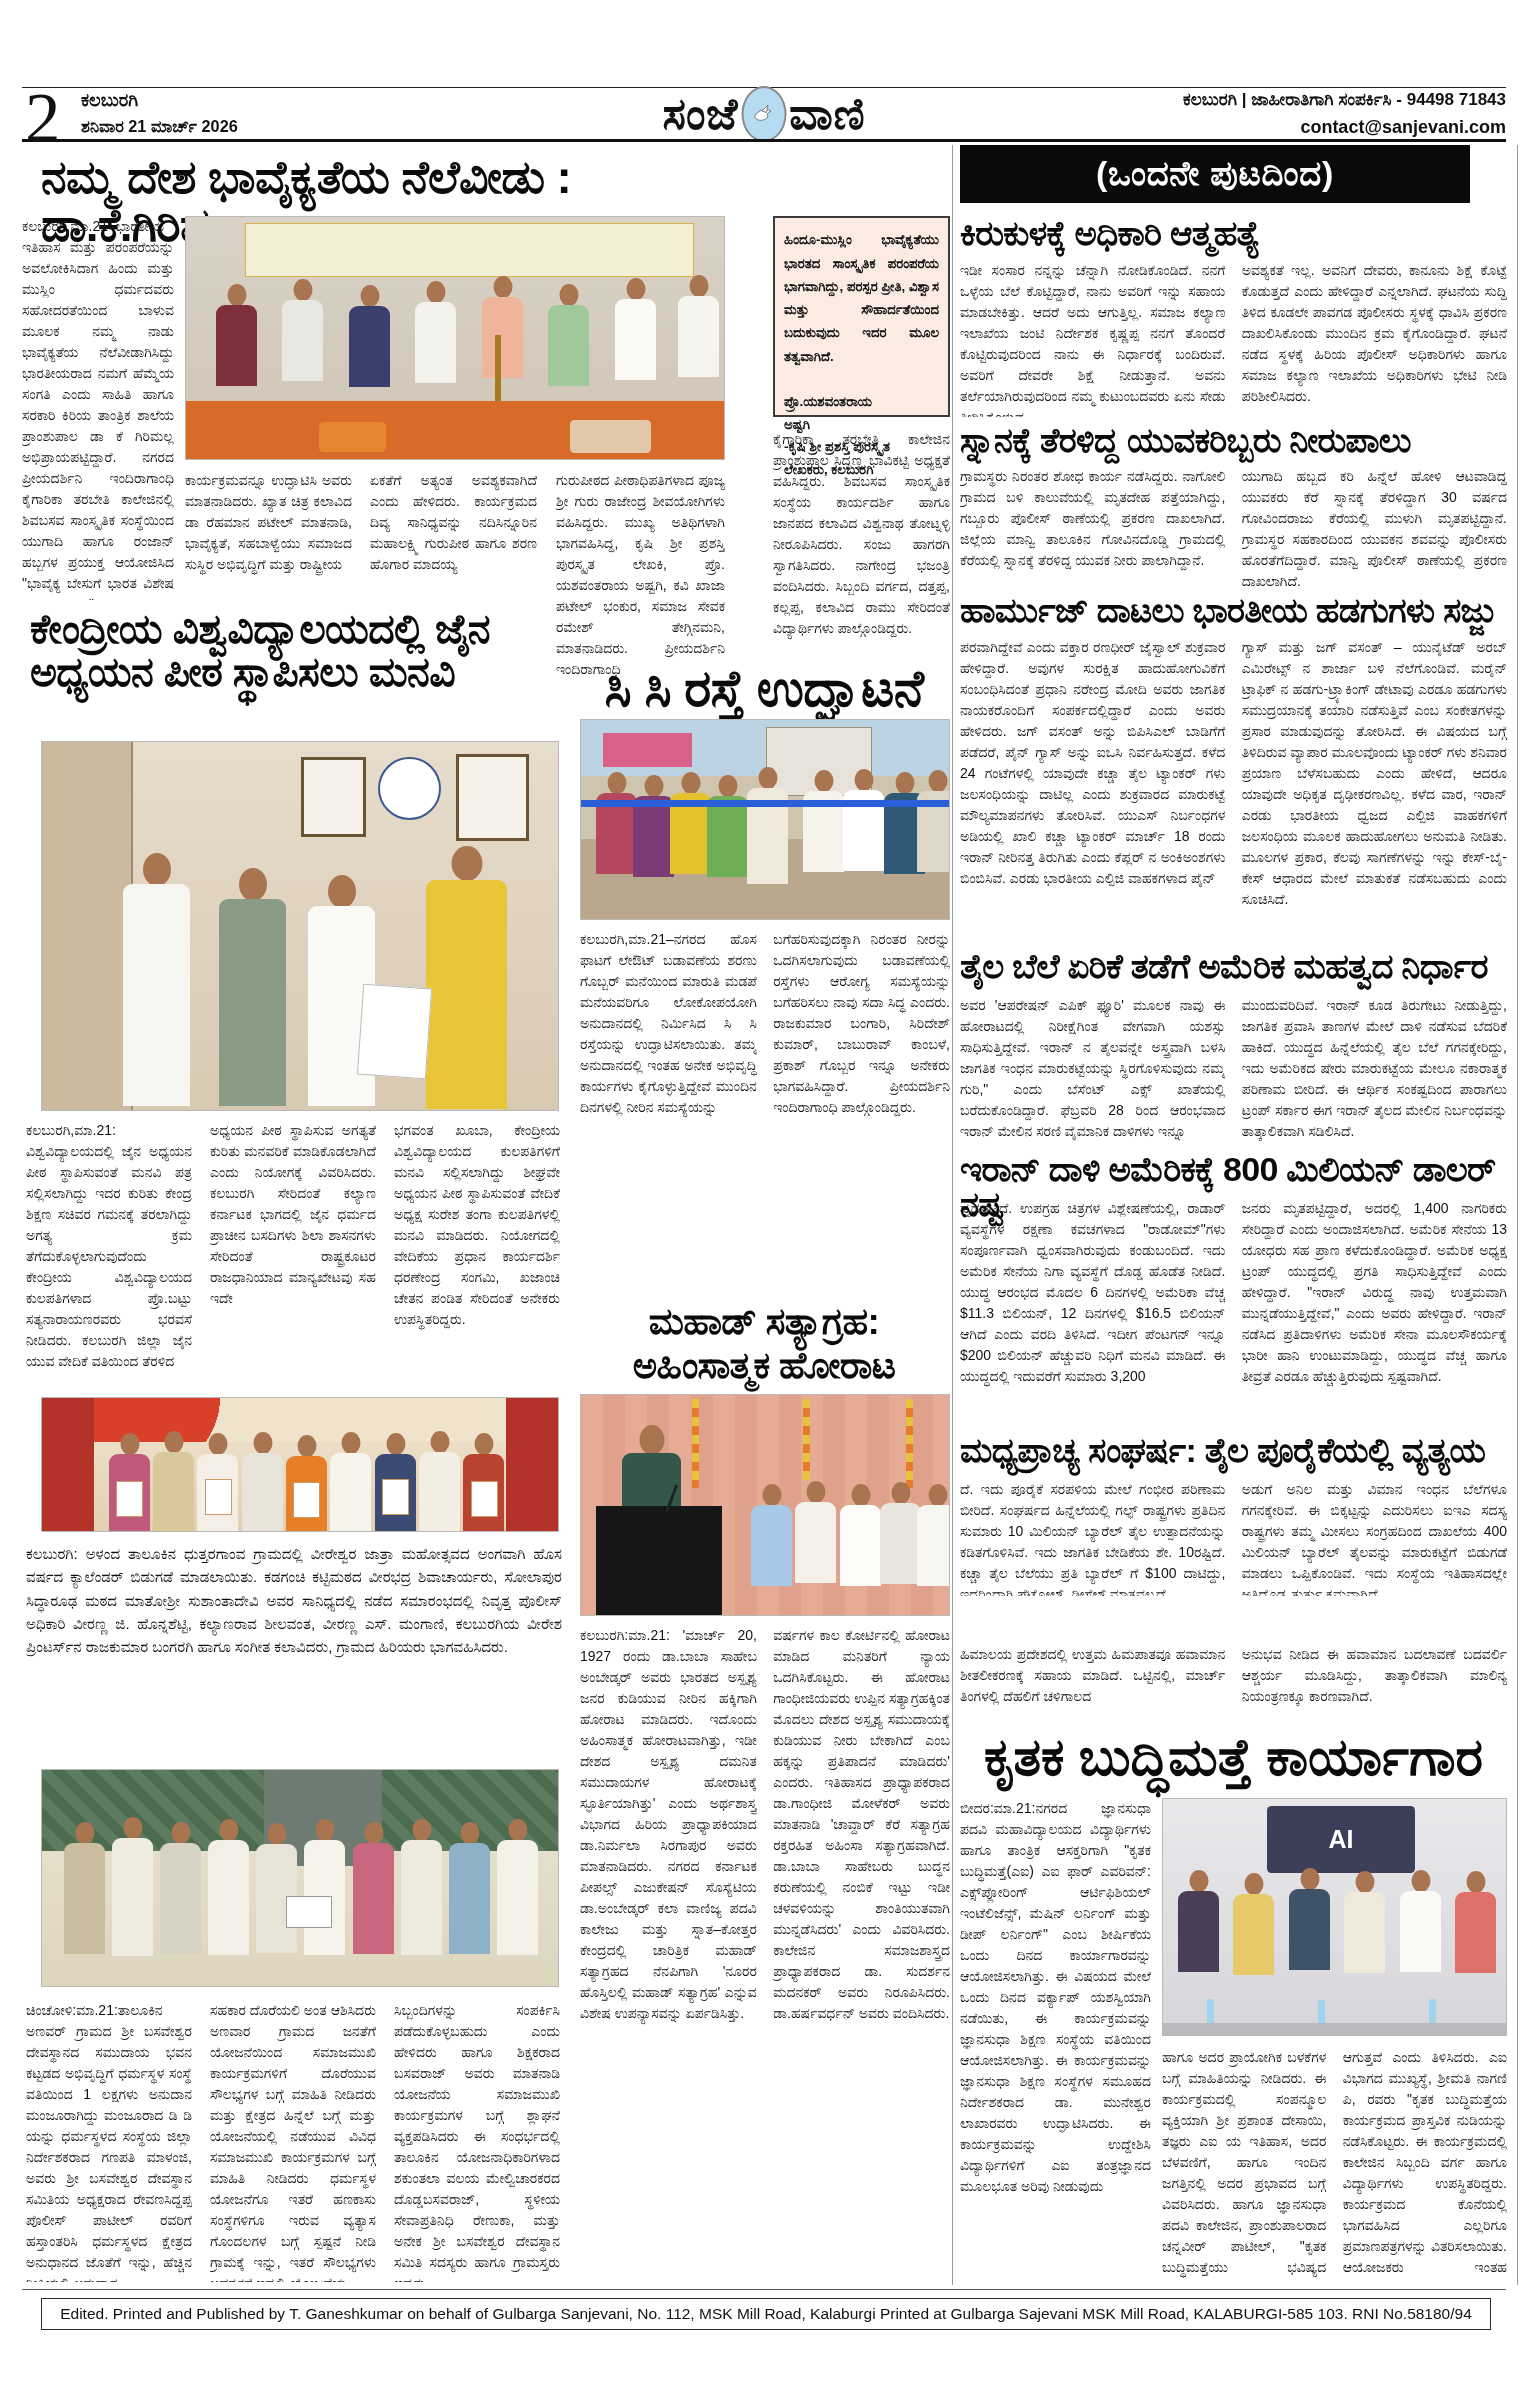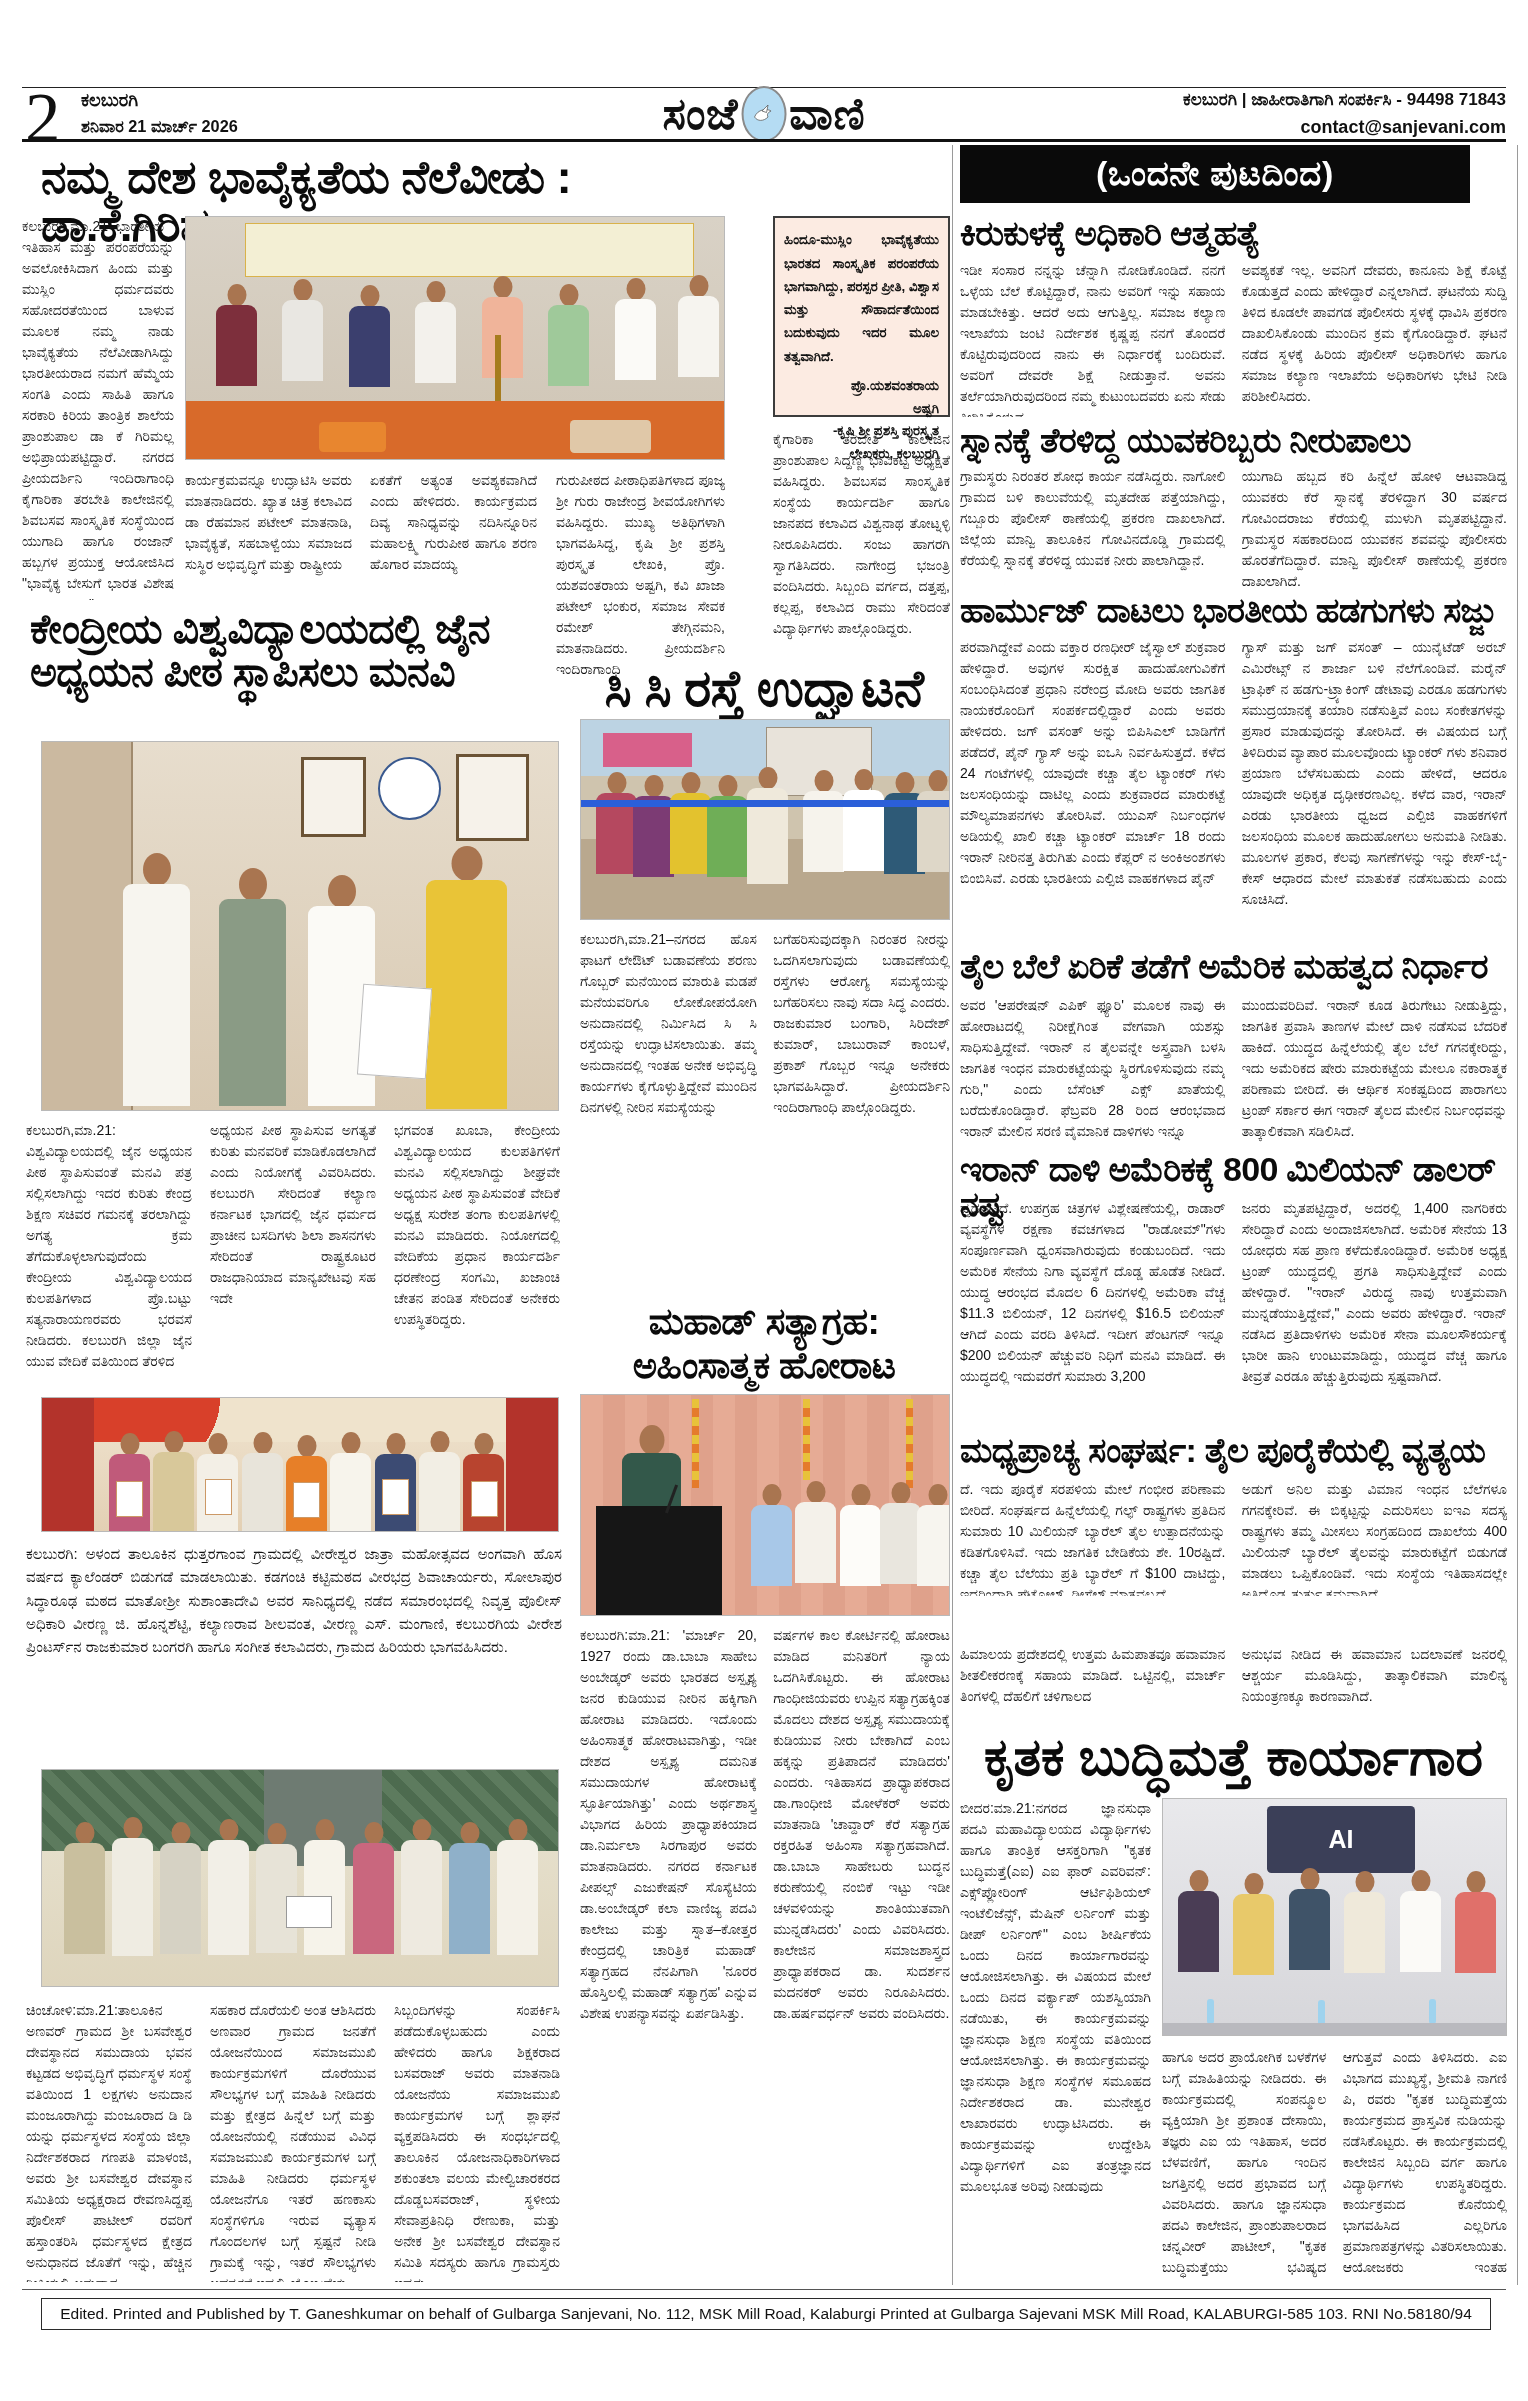--- a/index.html
+++ b/index.html
@@ -36,21 +36,21 @@
   .cols3{display:flex;gap:18px;}
   .cols3>div{flex:1;}
 
   
   .banner{background:#0a0a0a;color:#fff;display:flex;align-items:center;justify-content:center;
           font-size:34px;font-weight:700;letter-spacing:0.7px;}
 
   
   .qbox{background:#fcebe2;border:2.2px solid #3c3c3c;padding:10.4px 9px;box-sizing:border-box;}
   .qbox .bt{font-weight:700;line-height:1.75;}
-  .q-sig{font-weight:700;text-align:right;margin-top:7px;line-height:1.7;}
+  .q-sig{font-weight:700;margin-top:23px;line-height:1.7;}
 
   
   .photo{position:absolute;overflow:hidden;border:0.7px solid #b9b9b9;box-sizing:border-box;}
   .photo *{position:absolute;}
   .person{width:41px;}
   .p-head{left:50%;transform:translateX(-50%);top:0;width:19px;height:22px;border-radius:50%;background:#a97550;}
   .p-body{left:0;top:21px;width:100%;height:81px;border-radius:9px 9px 0 0;}
   .strip{left:0;right:0;}
   .screen-ai{display:flex;align-items:center;justify-content:center;color:#ffffff;
              font-weight:700;font-size:25px;background:#3b3f58;border-radius:4.4px;}
@@ -426,21 +426,21 @@
   </div>
 
   <div class="abs hd hd-md" style="left:960px;top:1433px;width:547px;">ಮಧ್ಯಪ್ರಾಚ್ಯ ಸಂಘರ್ಷ: ತೈಲ ಪೂರೈಕೆಯಲ್ಲಿ ವ್ಯತ್ಯಯ</div>
   <div class="abs cols2" style="left:960px;top:1479px;width:547px;height:117px;">
     <div class="bt">ದೆ. ಇದು ಪೂರೈಕೆ ಸರಪಳಿಯ ಮೇಲೆ ಗಂಭೀರ ಪರಿಣಾಮ ಬೀರಿದೆ. ಸಂಘರ್ಷದ ಹಿನ್ನೆಲೆಯಲ್ಲಿ ಗಲ್ಫ್ ರಾಷ್ಟ್ರಗಳು ಪ್ರತಿದಿನ ಸುಮಾರು 10 ಮಿಲಿಯನ್ ಬ್ಯಾರೆಲ್ ತೈಲ ಉತ್ಪಾದನೆಯನ್ನು ಕಡಿತಗೊಳಿಸಿವೆ. ಇದು ಜಾಗತಿಕ ಬೇಡಿಕೆಯ ಶೇ. 10ರಷ್ಟಿದೆ. ಕಚ್ಚಾ ತೈಲ ಬೆಲೆಯು ಪ್ರತಿ ಬ್ಯಾರೆಲ್ ಗೆ $100 ದಾಟಿದ್ದು, ಇದರಿಂದಾಗಿ ಪೆಟ್ರೋಲ್, ಡೀಸೆಲ್ ಮಾತ್ರವಲ್ಲದೆ</div>
     <div class="bt">ಅಡುಗೆ ಅನಿಲ ಮತ್ತು ವಿಮಾನ ಇಂಧನ ಬೆಲೆಗಳೂ ಗಗನಕ್ಕೇರಿವೆ. ಈ ಬಿಕ್ಕಟ್ಟನ್ನು ಎದುರಿಸಲು ಐಇಎ ಸದಸ್ಯ ರಾಷ್ಟ್ರಗಳು ತಮ್ಮ ಮೀಸಲು ಸಂಗ್ರಹದಿಂದ ದಾಖಲೆಯ 400 ಮಿಲಿಯನ್ ಬ್ಯಾರೆಲ್ ತೈಲವನ್ನು ಮಾರುಕಟ್ಟೆಗೆ ಬಿಡುಗಡೆ ಮಾಡಲು ಒಪ್ಪಿಕೊಂಡಿವೆ. ಇದು ಸಂಸ್ಥೆಯ ಇತಿಹಾಸದಲ್ಲೇ ಅತಿದೊಡ್ಡ ತುರ್ತು ಕ್ರಮವಾಗಿದೆ.</div>
   </div>
 
   <div class="abs cols2" style="left:960px;top:1644px;width:547px;height:80px;">
     <div class="bt">ಹಿಮಾಲಯ ಪ್ರದೇಶದಲ್ಲಿ ಉತ್ತಮ ಹಿಮಪಾತವೂ ಹವಾಮಾನ ಶೀತಲೀಕರಣಕ್ಕೆ ಸಹಾಯ ಮಾಡಿದೆ. ಒಟ್ಟಿನಲ್ಲಿ, ಮಾರ್ಚ್ ತಿಂಗಳಲ್ಲಿ ದೆಹಲಿಗೆ ಚಳಿಗಾಲದ</div>
-    <div class="bt">ಅನುಭವ ನೀಡಿದ ಈ ಹವಾಮಾನ ಬದಲಾವಣೆ ಜನರಲ್ಲಿ ಆಶ್ಚರ್ಯ ಮೂಡಿಸಿದ್ದು, ತಾತ್ಕಾಲಿಕವಾಗಿ ಮಾಲಿನ್ಯ ನಿಯಂತ್ರಣಕ್ಕೂ ಕಾರಣವಾಗಿದೆ.</div>
+    <div class="bt">ಅನುಭವ ನೀಡಿದ ಈ ಹವಾಮಾನ ಬದಲಾವಣೆ ಬದವರ್ಲಿ ಆಶ್ಚರ್ಯ ಮೂಡಿಸಿದ್ದು, ತಾತ್ಕಾಲಿಕವಾಗಿ ಮಾಲಿನ್ಯ ನಿಯಂತ್ರಣಕ್ಕೂ ಕಾರಣವಾಗಿದೆ.</div>
   </div>
 
   <div class="abs hd hd-xxl" style="left:960px;top:1730px;width:547px;">ಕೃತಕ ಬುದ್ಧಿಮತ್ತೆ ಕಾರ್ಯಾಗಾರ</div>
 
   <div class="abs bt" style="left:960px;top:1798px;width:191px;height:484px;">ಬೀದರ:ಮಾ.21:ನಗರದ ಜ್ಞಾನಸುಧಾ ಪದವಿ ಮಹಾವಿದ್ಯಾಲಯದ ವಿದ್ಯಾರ್ಥಿಗಳು ಹಾಗೂ ತಾಂತ್ರಿಕ ಆಸಕ್ತರಿಗಾಗಿ "ಕೃತಕ ಬುದ್ಧಿಮತ್ತೆ(ಎಐ) ಎಐ ಫಾರ್ ಎವರಿವನ್: ಎಕ್ಸ್‌ಪ್ಲೋರಿಂಗ್ ಆರ್ಟಿಫಿಶಿಯಲ್ ಇಂಟೆಲಿಜೆನ್ಸ್, ಮೆಷಿನ್ ಲರ್ನಿಂಗ್ ಮತ್ತು ಡೀಪ್ ಲರ್ನಿಂಗ್" ಎಂಬ ಶೀರ್ಷಿಕೆಯ ಒಂದು ದಿನದ ಕಾರ್ಯಾಗಾರವನ್ನು ಆಯೋಜಿಸಲಾಗಿತ್ತು. ಈ ವಿಷಯದ ಮೇಲೆ ಒಂದು ದಿನದ ವರ್ಕ್ಯಾಪ್ ಯಶಸ್ವಿಯಾಗಿ ನಡೆಯಿತು, ಈ ಕಾರ್ಯಕ್ರಮವನ್ನು ಜ್ಞಾನಸುಧಾ ಶಿಕ್ಷಣ ಸಂಸ್ಥೆಯ ವತಿಯಿಂದ ಆಯೋಜಿಸಲಾಗಿತ್ತು. ಈ ಕಾರ್ಯಕ್ರಮವನ್ನು ಜ್ಞಾನಸುಧಾ ಶಿಕ್ಷಣ ಸಂಸ್ಥೆಗಳ ಸಮೂಹದ ನಿರ್ದೇಶಕರಾದ ಡಾ. ಮುನೇಶ್ವರ ಲಾಖಾರವರು ಉದ್ಘಾಟಿಸಿದರು. ಈ ಕಾರ್ಯಕ್ರಮವನ್ನು ಉದ್ದೇಶಿಸಿ ವಿದ್ಯಾರ್ಥಿಗಳಿಗೆ ಎಐ ತಂತ್ರಜ್ಞಾನದ ಮೂಲಭೂತ ಅರಿವು ನೀಡುವುದು</div>
 
   <div class="photo" style="left:1162px;top:1798px;width:345px;height:238px;background:linear-gradient(#e9e9ec,#d6d6da);">
     <div class="screen-ai" style="left:104px;top:7.4px;width:148px;height:67px;">
       <span>AI</span>
     </div>

